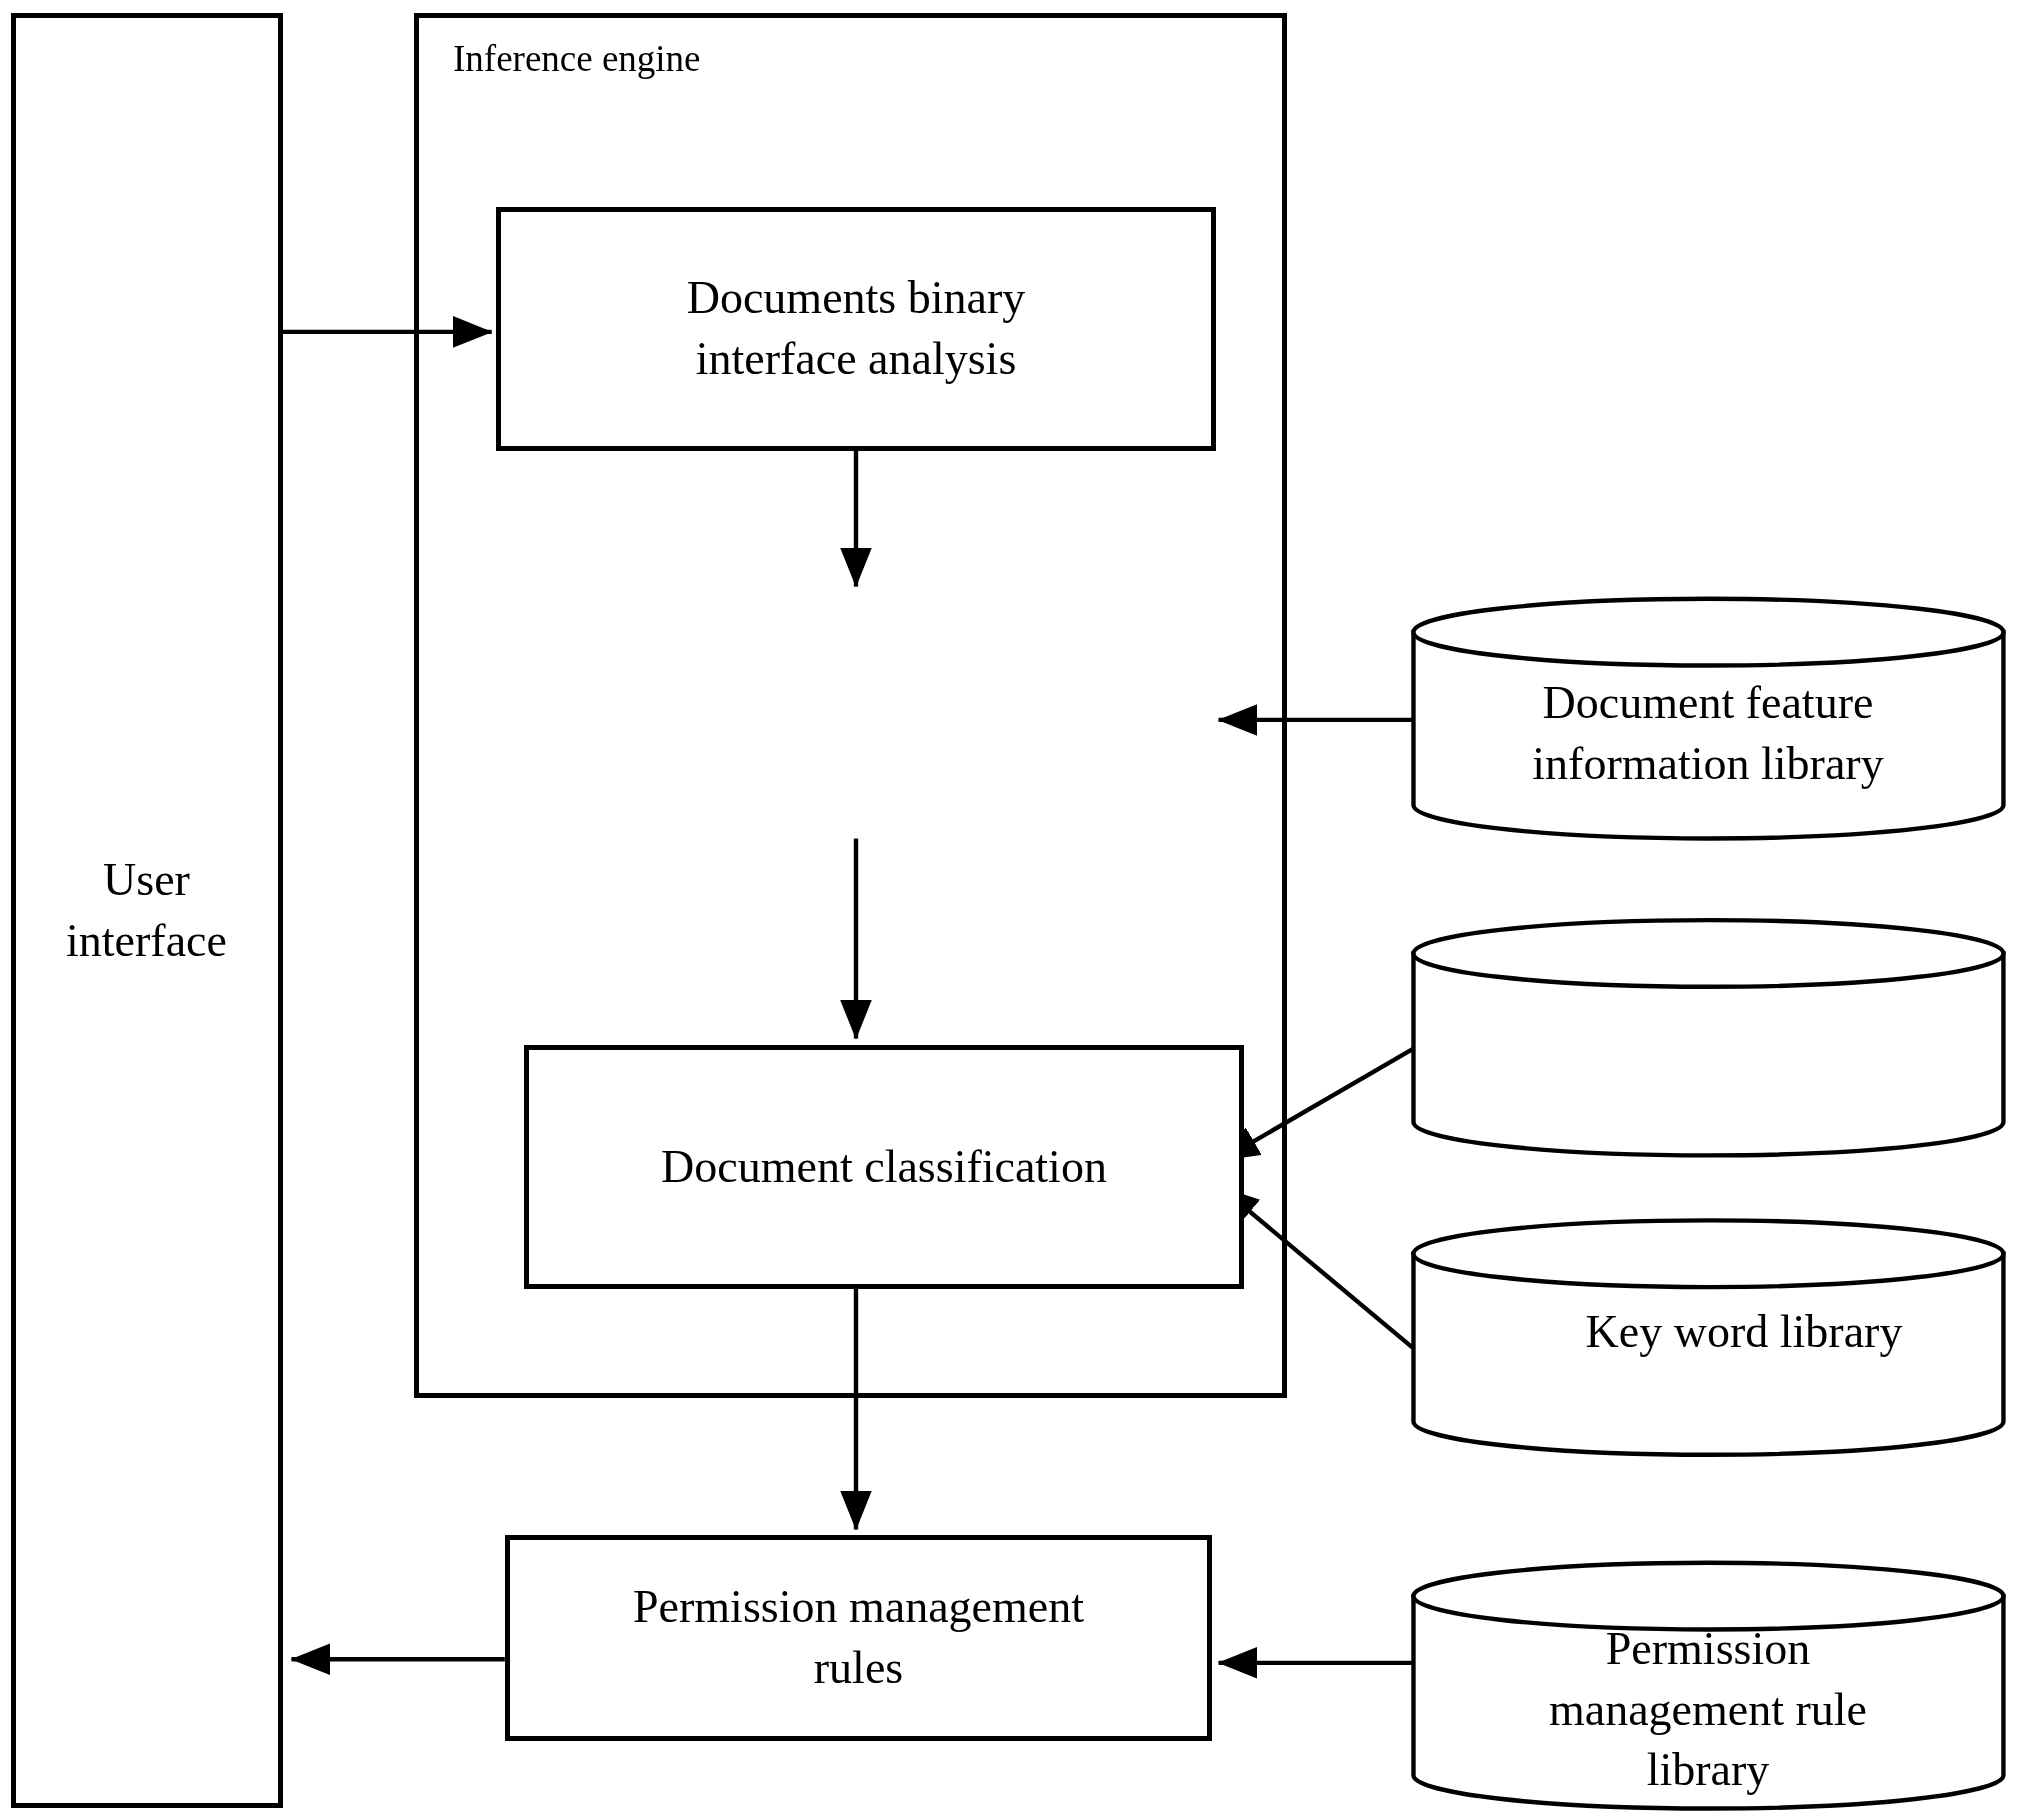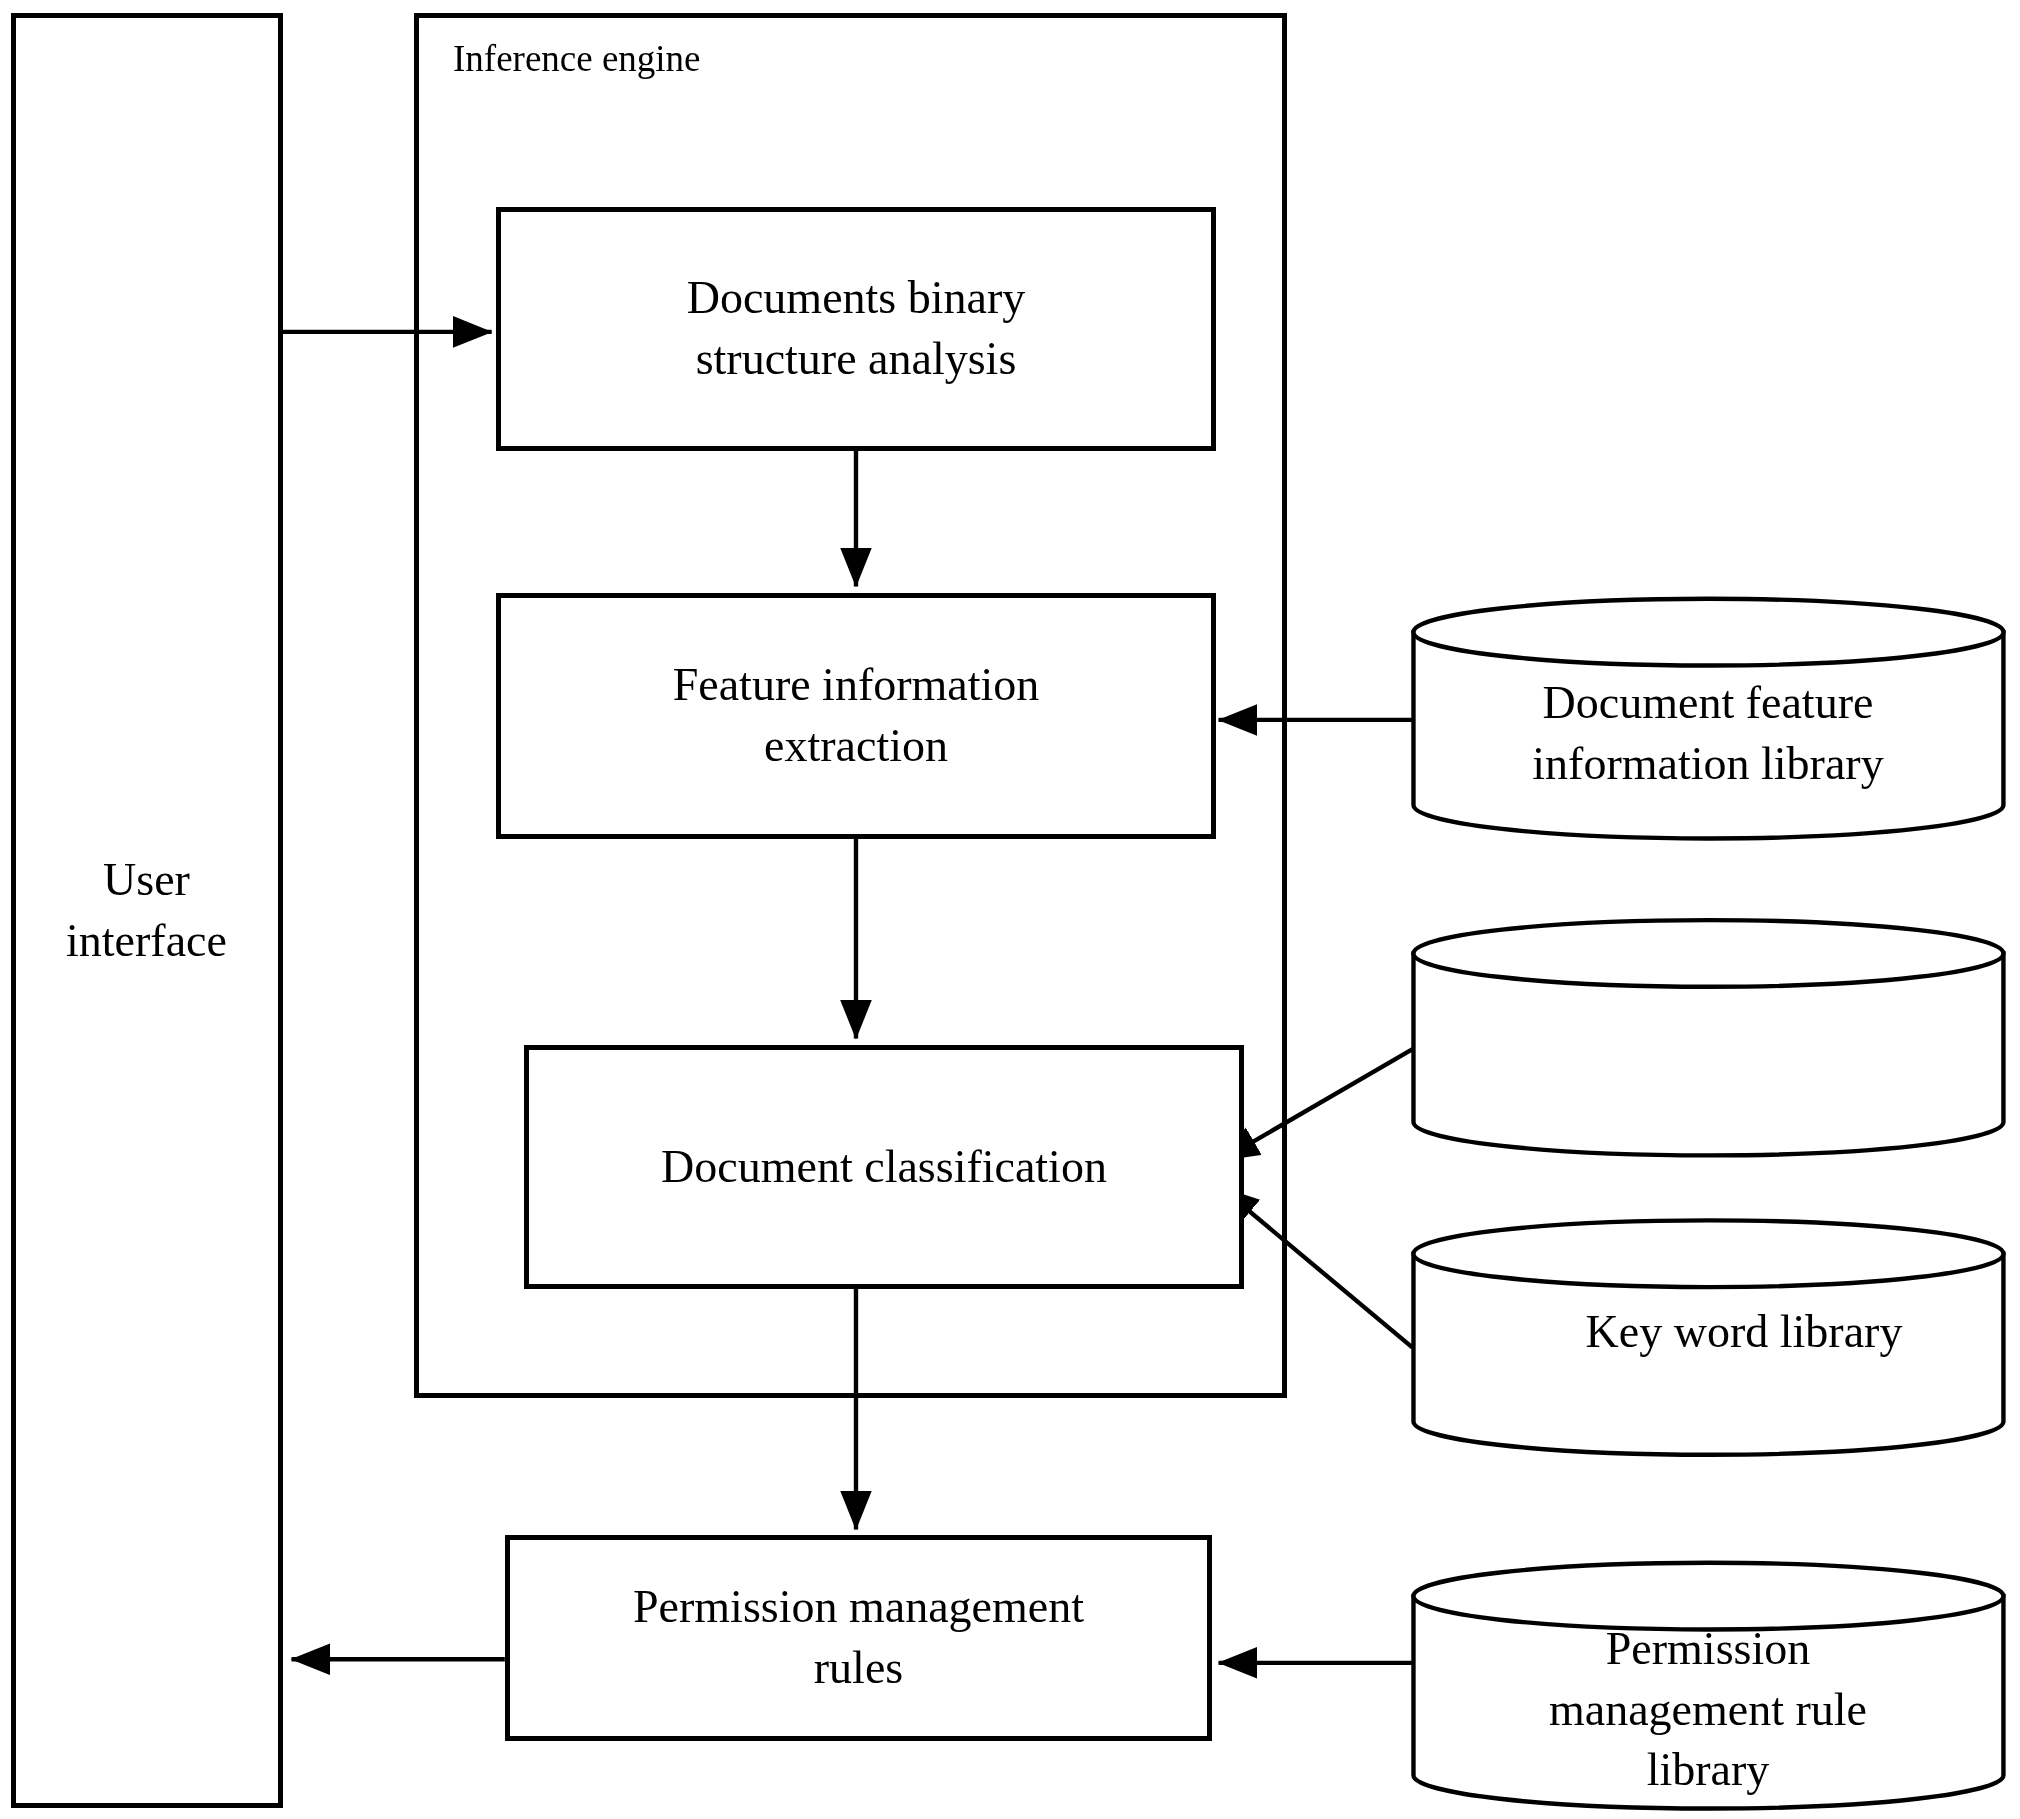--- a/index.html
+++ b/index.html
@@ -86,27 +86,23 @@
   <div class="box" style="left:10.5px;top:13px;width:272px;height:1795px;">
     <div class="lbl">User
 interface</div>
   </div>
 
   <div class="box hollow" style="left:414px;top:13px;width:873px;height:1385px;"></div>
   <div class="engine-title">Inference engine</div>
 
   <div class="box" style="left:496px;top:207px;width:720px;height:244px;">
     <div class="lbl">Documents binary
-structure analysis</div>
+interface analysis</div>
   </div>
 
-  <div class="box" style="left:496px;top:593px;width:720px;height:246px;">
-    <div class="lbl">Feature information
-extraction</div>
-  </div>
 
   <div class="box" style="left:524px;top:1045px;width:720px;height:244px;">
     <div class="lbl">Document classification</div>
   </div>
 
   <div class="box" style="left:505px;top:1535px;width:707px;height:206px;">
     <div class="lbl">Permission management
 rules</div>
   </div>
 

